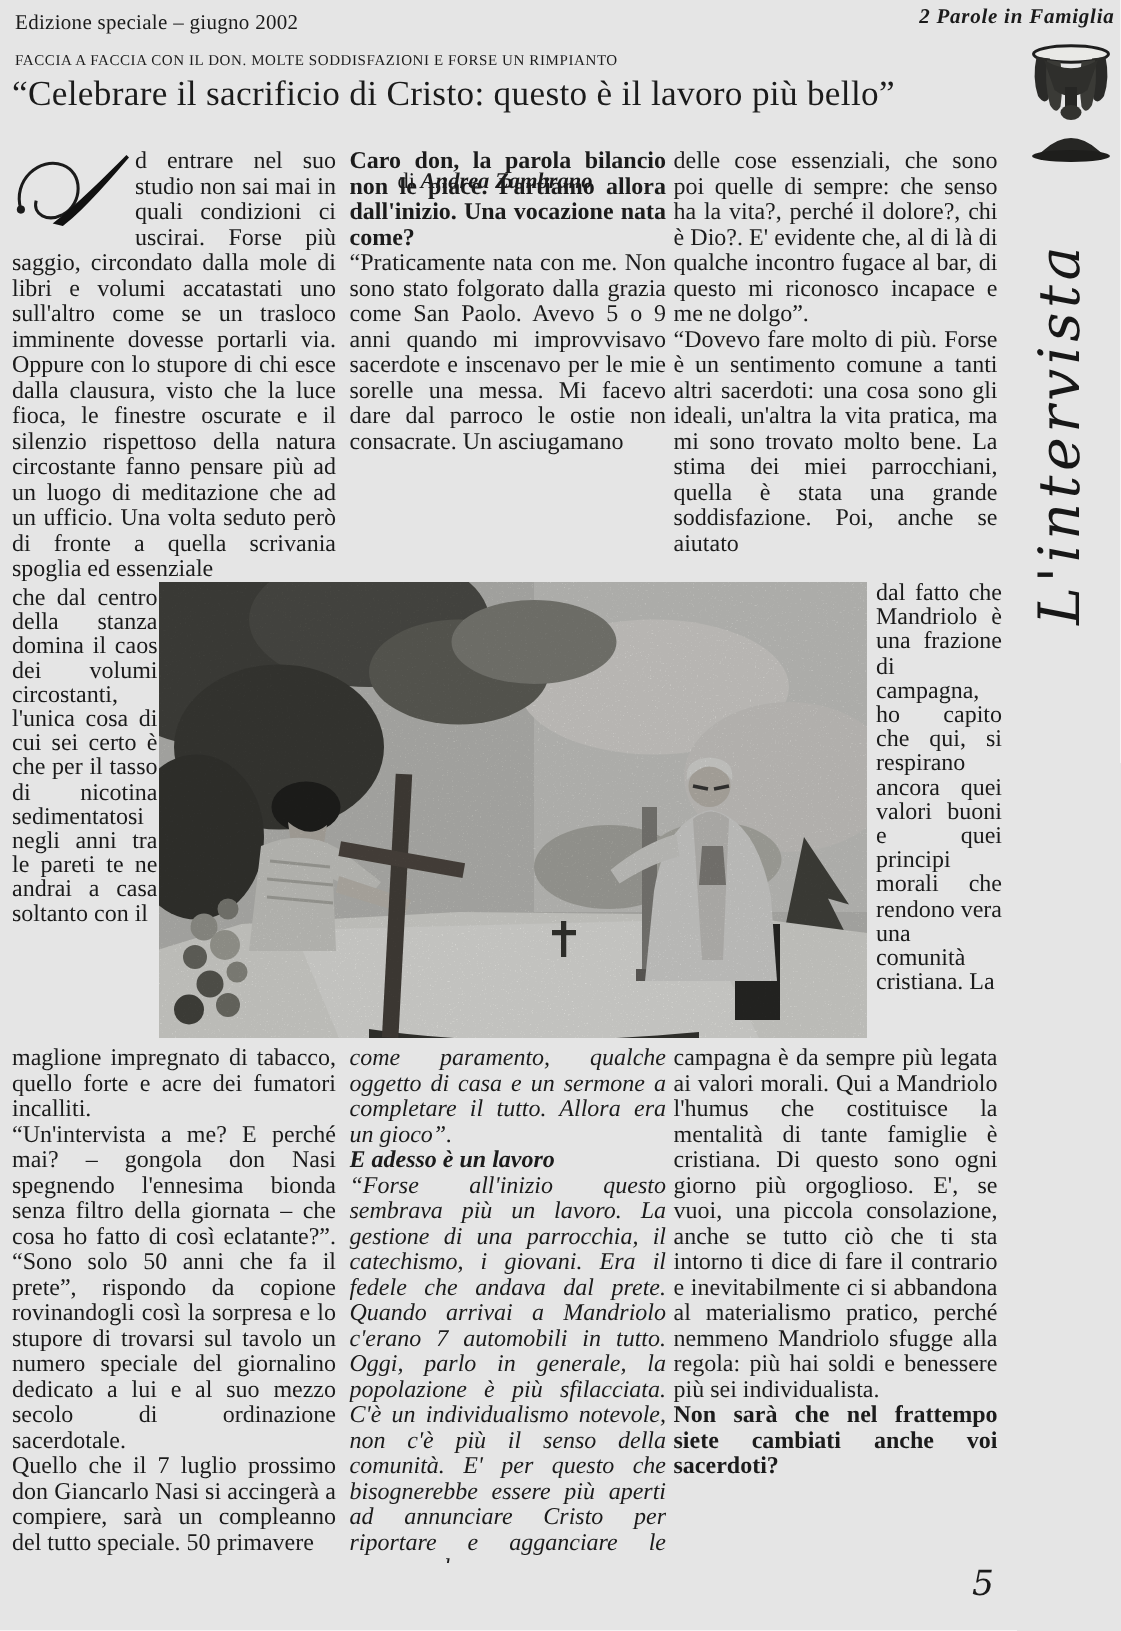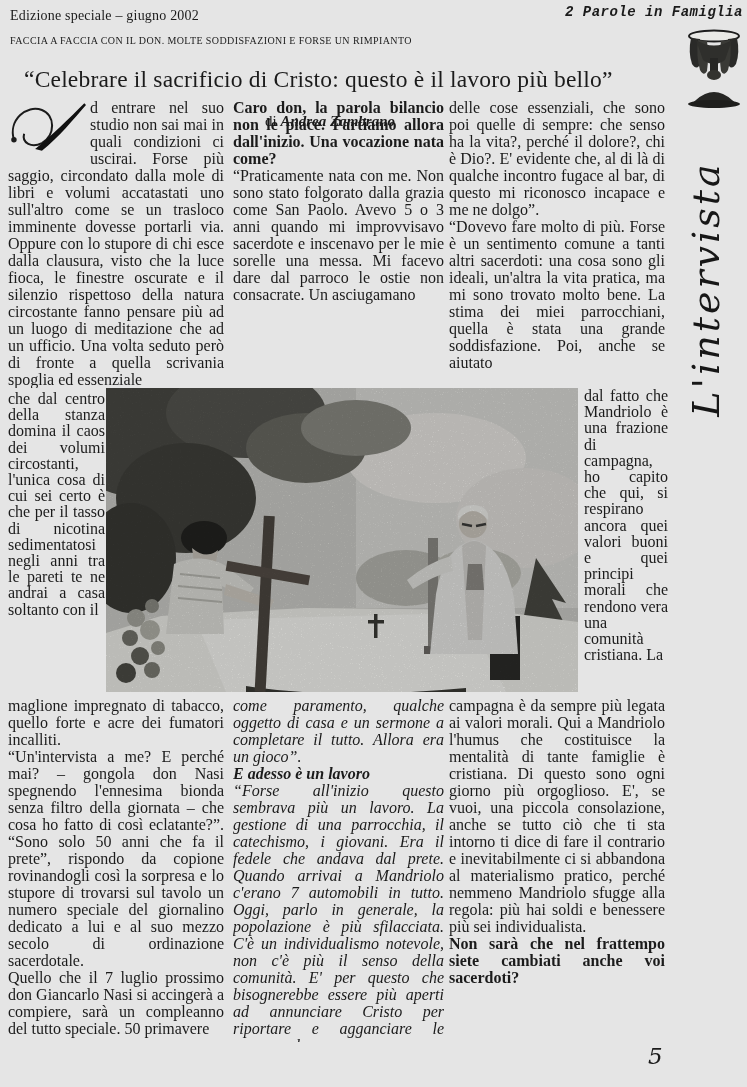--- a/index.html
+++ b/index.html
@@ -1,25 +1,25 @@
 <!DOCTYPE html>
 <html lang="it"><head>
 <meta charset="utf-8">
 <style>
   html,body{margin:0;padding:0;background:#ffffff;}
   .page{
     position:relative;width:747px;height:1087px;background:#e5e5e5;
     font-family:"Liberation Serif",serif;color:#1b1b1b;overflow:hidden;
   }
   .edition{position:absolute;left:10px;top:8px;font-size:14px;letter-spacing:.2px;}
-  .masthead{position:absolute;right:4px;top:4px;font-family:Liberation Mono, monospace;
+  .masthead{position:absolute;right:4px;top:4px;font-family:Liberation Serif, serif;
     font-style:italic;font-weight:bold;font-size:14px;letter-spacing:.5px;}
   .chalice{position:absolute;left:686px;top:28px;}
   .kicker{position:absolute;left:10px;top:35px;font-size:10px;letter-spacing:.4px;white-space:nowrap;}
-  .headline{position:absolute;left:8px;top:50px;width:660px;margin:16px;
+  .headline{position:absolute;left:8px;top:50px;width:660px;margin:0;
     font-size:23.5px;font-weight:normal;letter-spacing:.2px;white-space:nowrap;}
   .byline{position:absolute;left:0;top:81px;width:660px;text-align:center;font-size:15px;margin-top:32px;}
   .byline b{font-style:italic;}
   .seg{position:absolute;text-align:justify;font-size:16px;line-height:17px;overflow:hidden;}
   .seg p{margin:0;}
   .narrow{line-height:16.2px;}
   .q{font-weight:bold;}
   .c1a{left:8px;  top:99px; width:216px;height:289px;}
   .c2a{left:233px;top:99px; width:211px;height:289px;}
   .c3a{left:449px;top:99px; width:216px;height:289px;}
@@ -70,21 +70,21 @@
     <svg class="dropcap" viewBox="0 0 92 60">
       <circle cx="7" cy="45" r="3.2" fill="#1b1b1b"></circle>
       <path d="M7,45 C0,22 22,3 40,10 C56,16 56,40 40,49 C28,55 16,49 19,38" fill="none" stroke="#1b1b1b" stroke-width="2.4"></path>
       <path d="M90,2 C72,20 52,40 32,56 L40,58 C60,42 78,20 92,4 Z" fill="#111"></path>
     </svg>
     <span>d entrare nel suo studio non sai mai in quali condizioni ci uscirai. Forse più saggio, circondato dalla mole di libri e volumi accatastati uno sull'altro come se un trasloco imminente dovesse portarli via. Oppure con lo stupore di chi esce dalla clausura, visto che la luce fioca, le finestre oscurate e il silenzio rispettoso della natura circostante fanno pensare più ad un luogo di meditazione che ad un ufficio. Una volta seduto però di fronte a quella scrivania spoglia ed essenziale</span>
   </div>
 
   <div class="seg c2a">
     <p class="q">Caro don, la parola bilancio non le piace. Partiamo allora dall'inizio. Una vocazione nata come?</p>
-    <p>“Praticamente nata con me. Non sono stato folgorato dalla grazia come San Paolo. Avevo 5 o 3 anni quando mi improvvisavo sacerdote e inscenavo per le mie sorelle una messa. Mi facevo dare dal parroco le ostie non consacrate. Un asciugamano</p>
+    <p>“Praticamente nata con me. Non sono stato folgorato dalla grazia come San Paolo. Avevo 5 o 9 anni quando mi improvvisavo sacerdote e inscenavo per le mie sorelle una messa. Mi facevo dare dal parroco le ostie non consacrate. Un asciugamano</p>
   </div>
 
   <div class="seg c3a">
     <p>delle cose essenziali, che sono poi quelle di sempre: che senso ha la vita?, perché il dolore?, chi è Dio?. E' evidente che, al di là di qualche incontro fugace al bar, di questo mi riconosco incapace e me ne dolgo”.</p>
     <p>“Dovevo fare molto di più. Forse è un sentimento comune a tanti altri sacerdoti: una cosa sono gli ideali, un'altra la vita pratica, ma mi sono trovato molto bene. La stima dei miei parrocchiani, quella è stata una grande soddisfazione. Poi, anche se aiutato</p>
   </div>
 
   <svg class="photo" viewBox="0 0 472 304" preserveAspectRatio="none">
     <defs>
       <filter id="grain" x="0" y="0" width="100%" height="100%">

